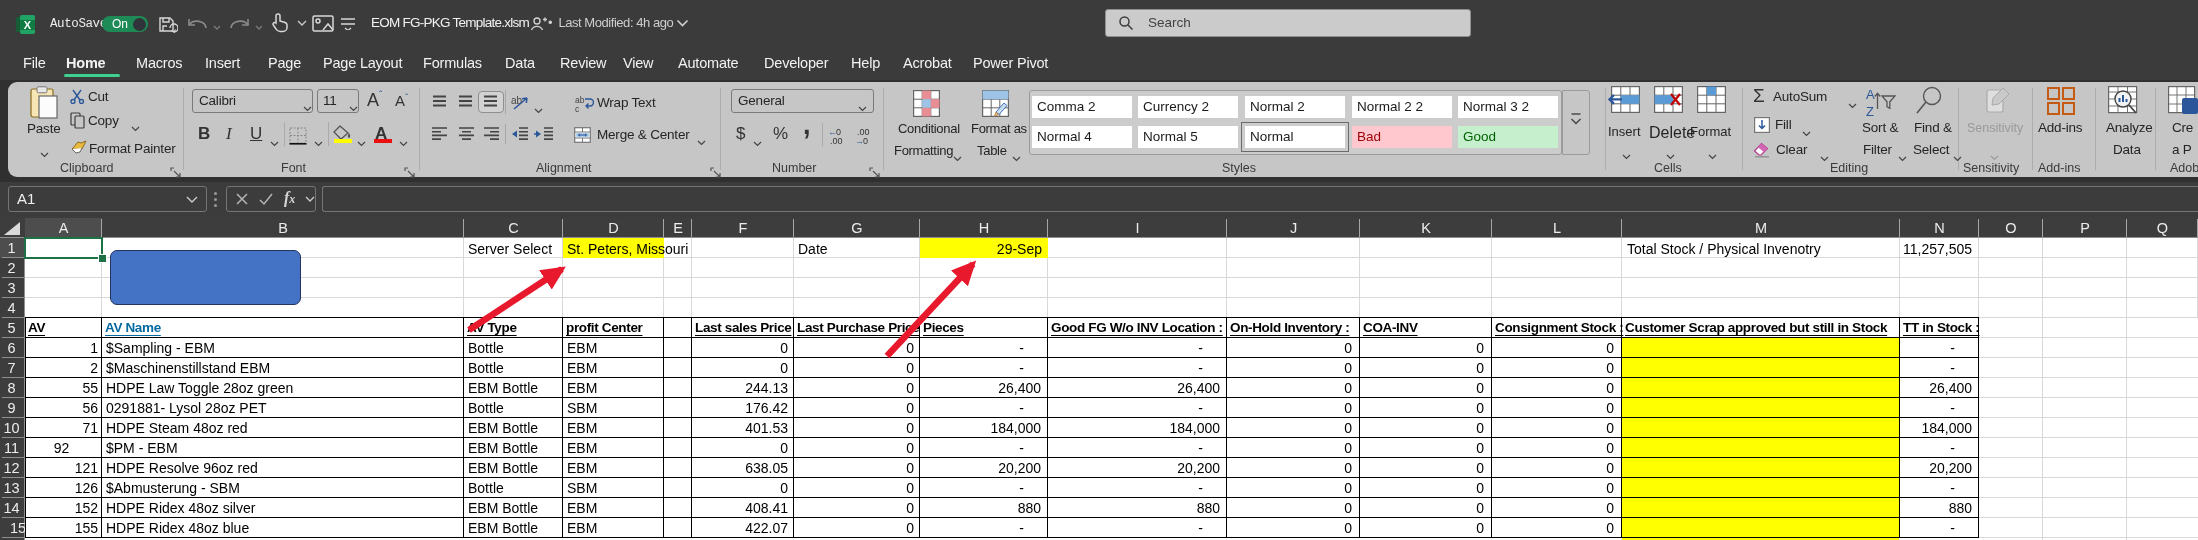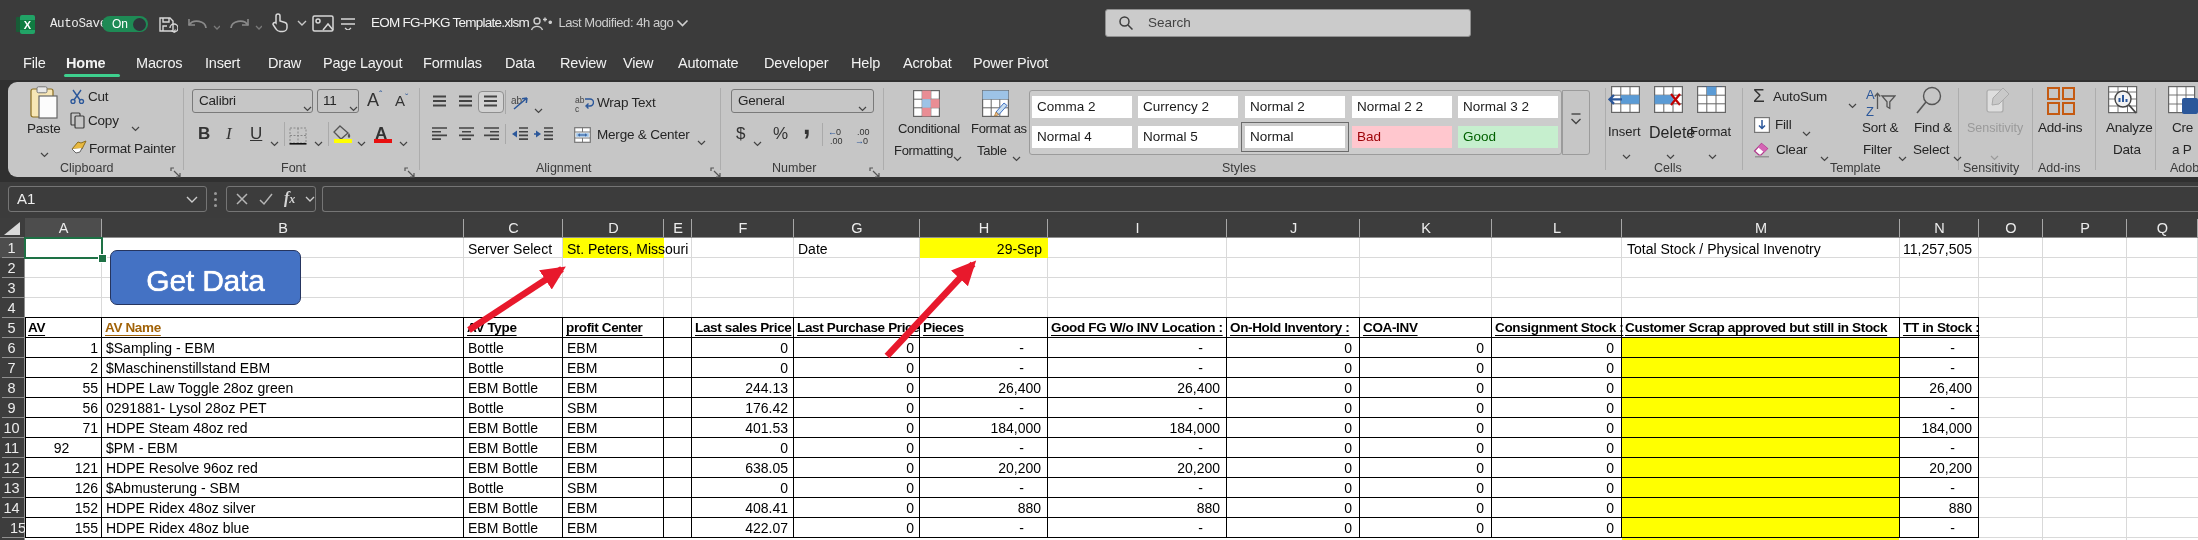--- a/index.html
+++ b/index.html
@@ -65,21 +65,21 @@
 <svg class="abs" style="left:1118px;top:15px" width="16" height="16" viewBox="0 0 16 16" fill="none" stroke="#3d3d3d" stroke-width="1.5">
 <circle cx="6.5" cy="6.5" r="4.5"></circle>
       <path d="M10 10 l4.5 4.5"></path>
     </svg>
 <div class="txt" style="left:1148px;top:15px;font-size:13.5px;color:#424242;">Search</div>
 <div class="abs" style="left:0;top:45px;width:2198px;height:35px;background:#3b3b3b;"></div>
 <div class="txt" style="left:23px;top:55px;font-size:14.5px;letter-spacing:-0.2px;color:#f2f2f2;font-weight:normal;">File</div>
 <div class="txt" style="left:66px;top:55px;font-size:14.5px;letter-spacing:-0.2px;color:#f2f2f2;font-weight:bold;">Home</div>
 <div class="txt" style="left:136px;top:55px;font-size:14.5px;letter-spacing:-0.2px;color:#f2f2f2;font-weight:normal;">Macros</div>
 <div class="txt" style="left:205px;top:55px;font-size:14.5px;letter-spacing:-0.2px;color:#f2f2f2;font-weight:normal;">Insert</div>
-<div class="txt" style="left:268px;top:55px;font-size:14.5px;letter-spacing:-0.2px;color:#f2f2f2;font-weight:normal;">Draw</div>
+<div class="txt" style="left:268px;top:55px;font-size:14.5px;letter-spacing:-0.2px;color:#f2f2f2;font-weight:normal;">Page</div>
 <div class="txt" style="left:323px;top:55px;font-size:14.5px;letter-spacing:-0.2px;color:#f2f2f2;font-weight:normal;">Page Layout</div>
 <div class="txt" style="left:423px;top:55px;font-size:14.5px;letter-spacing:-0.2px;color:#f2f2f2;font-weight:normal;">Formulas</div>
 <div class="txt" style="left:505px;top:55px;font-size:14.5px;letter-spacing:-0.2px;color:#f2f2f2;font-weight:normal;">Data</div>
 <div class="txt" style="left:560px;top:55px;font-size:14.5px;letter-spacing:-0.2px;color:#f2f2f2;font-weight:normal;">Review</div>
 <div class="txt" style="left:623px;top:55px;font-size:14.5px;letter-spacing:-0.2px;color:#f2f2f2;font-weight:normal;">View</div>
 <div class="txt" style="left:678px;top:55px;font-size:14.5px;letter-spacing:-0.2px;color:#f2f2f2;font-weight:normal;">Automate</div>
 <div class="txt" style="left:764px;top:55px;font-size:14.5px;letter-spacing:-0.2px;color:#f2f2f2;font-weight:normal;">Developer</div>
 <div class="txt" style="left:851px;top:55px;font-size:14.5px;letter-spacing:-0.2px;color:#f2f2f2;font-weight:normal;">Help</div>
 <div class="txt" style="left:903px;top:55px;font-size:14.5px;letter-spacing:-0.2px;color:#f2f2f2;font-weight:normal;">Acrobat</div>
 <div class="txt" style="left:973px;top:55px;font-size:14.5px;letter-spacing:-0.2px;color:#f2f2f2;font-weight:normal;">Power Pivot</div>
@@ -370,21 +370,21 @@
       </svg></div>
 <svg class="abs" style="left:1915px;top:86px" width="30" height="30" viewBox="0 0 30 30" fill="none" stroke="#555">
 <circle cx="17" cy="10" r="8.5" stroke-width="1.4"></circle>
       <path d="M11 16 L2 27" stroke-width="1.6"></path>
 </svg>
 <div class="txt" style="left:1914px;top:120px;font-size:13.5px;color:#252525;letter-spacing:-0.2px;">Find &amp;</div>
 <div class="txt" style="left:1913px;top:142px;font-size:13.5px;color:#252525;letter-spacing:-0.2px;">Select</div>
 <div class="abs" style="left:1953px;top:148px;"><svg width="9" height="6" viewBox="0 0 9 6" fill="none" stroke="#444" stroke-width="1.2">
         <path d="M1 1 l3.5 3.5 L8 1"></path>
       </svg></div>
-<div class="txt" style="left:1830px;top:161px;font-size:12.5px;color:#3a3a3a;">Template</div>
+<div class="txt" style="left:1830px;top:161px;font-size:12.5px;color:#3a3a3a;">Editing</div>
 <svg class="abs" style="left:1983px;top:86px" width="30" height="30" viewBox="0 0 30 30">
 <rect x="4" y="4" width="16" height="22" rx="2" fill="#dedede" stroke="#aaa" stroke-width="1.2"></rect>
 <path d="M20 2 l6 6 l-10 10 l-7 1 l1-7 z" fill="#c9c9c9" stroke="#aaa" stroke-width="1"></path>
 </svg>
 <div class="txt" style="left:1967px;top:121px;font-size:12.5px;color:#9a9a9a;">Sensitivity</div>
 <div class="abs" style="left:1990px;top:147px;"><svg width="9" height="6" viewBox="0 0 9 6" fill="none" stroke="#9a9a9a" stroke-width="1.2">
         <path d="M1 1 l3.5 3.5 L8 1"></path>
       </svg></div>
 <div class="txt" style="left:1963px;top:161px;font-size:12.5px;color:#3a3a3a;">Sensitivity</div>
 <svg class="abs" style="left:2046px;top:86px" width="30" height="30" viewBox="0 0 30 30" fill="none" stroke="#c55a11" stroke-width="2">
@@ -584,21 +584,21 @@
 <div class="abs" style="left:1622px;top:397px;width:278px;height:1px;background:#000;"></div>
 <div class="abs" style="left:1622px;top:417px;width:278px;height:1px;background:#000;"></div>
 <div class="abs" style="left:1622px;top:437px;width:278px;height:1px;background:#000;"></div>
 <div class="abs" style="left:1622px;top:457px;width:278px;height:1px;background:#000;"></div>
 <div class="abs" style="left:1622px;top:477px;width:278px;height:1px;background:#000;"></div>
 <div class="abs" style="left:1622px;top:497px;width:278px;height:1px;background:#000;"></div>
 <div class="abs" style="left:1622px;top:517px;width:278px;height:1px;background:#000;"></div>
 <div class="abs" style="left:1622px;top:537px;width:278px;height:1px;background:#000;"></div>
 <div class="abs" style="left:1622px;top:538px;width:277px;height:2px;background:#ffff00;"></div>
 <div class="txt" style="left:28px;top:320px;font-size:13.5px;letter-spacing:-0.35px;font-weight:bold;text-decoration:underline;text-decoration-thickness:1.4px;text-underline-offset:3px;color:#000;">AV</div>
-<div class="txt" style="left:105px;top:320px;font-size:13.5px;letter-spacing:-0.35px;font-weight:bold;text-decoration:underline;text-decoration-thickness:1.4px;text-underline-offset:3px;color:#a16207;">AV Name</div>
+<div class="txt" style="left:105px;top:320px;font-size:13.5px;letter-spacing:-0.35px;font-weight:bold;text-decoration:underline;text-decoration-thickness:1.4px;text-underline-offset:3px;color:#0369a1;">AV Name</div>
 <div class="txt" style="left:467px;top:320px;font-size:13.5px;letter-spacing:-0.35px;font-weight:bold;text-decoration:underline;text-decoration-thickness:1.4px;text-underline-offset:3px;color:#000;">AV Type</div>
 <div class="txt" style="left:566px;top:320px;font-size:13.5px;letter-spacing:-0.35px;font-weight:bold;text-decoration:underline;text-decoration-thickness:1.4px;text-underline-offset:3px;color:#000;">profit Center</div>
 <div class="txt" style="left:695px;top:320px;font-size:13.5px;letter-spacing:-0.35px;font-weight:bold;text-decoration:underline;text-decoration-thickness:1.4px;text-underline-offset:3px;color:#000;">Last sales Price</div>
 <div class="txt" style="left:797px;top:320px;font-size:13.5px;letter-spacing:-0.35px;font-weight:bold;text-decoration:underline;text-decoration-thickness:1.4px;text-underline-offset:3px;color:#000;">Last Purchase Price</div>
 <div class="txt" style="left:923px;top:320px;font-size:13.5px;letter-spacing:-0.35px;font-weight:bold;text-decoration:underline;text-decoration-thickness:1.4px;text-underline-offset:3px;color:#000;">Pieces</div>
 <div class="txt" style="left:1051px;top:320px;font-size:13.5px;letter-spacing:-0.35px;font-weight:bold;text-decoration:underline;text-decoration-thickness:1.4px;text-underline-offset:3px;color:#000;">Good FG W/o INV Location :</div>
 <div class="txt" style="left:1230px;top:320px;font-size:13.5px;letter-spacing:-0.35px;font-weight:bold;text-decoration:underline;text-decoration-thickness:1.4px;text-underline-offset:3px;color:#000;">On-Hold Inventory :</div>
 <div class="txt" style="left:1363px;top:320px;font-size:13.5px;letter-spacing:-0.35px;font-weight:bold;text-decoration:underline;text-decoration-thickness:1.4px;text-underline-offset:3px;color:#000;">COA-INV</div>
 <div class="txt" style="left:1495px;top:320px;font-size:13.5px;letter-spacing:-0.35px;font-weight:bold;text-decoration:underline;text-decoration-thickness:1.4px;text-underline-offset:3px;color:#000;">Consignment Stock :</div>
 <div class="txt" style="left:1625px;top:320px;font-size:13.5px;letter-spacing:-0.35px;font-weight:bold;text-decoration:underline;text-decoration-thickness:1.4px;text-underline-offset:3px;color:#000;">Customer Scrap approved but still in Stock</div>
@@ -717,21 +717,20 @@
 <div class="txt" style="left:567px;top:520px;font-size:14px;">EBM</div>
 <div class="txt" style="left:692px;top:520px;width:96px;text-align:right;font-size:14px;">422.07</div>
 <div class="txt" style="left:794px;top:520px;width:120px;text-align:right;font-size:14px;">0</div>
 <div class="txt" style="left:920px;top:520px;width:104px;text-align:right;font-size:14px;">-</div>
 <div class="txt" style="left:1048px;top:520px;width:155px;text-align:right;font-size:14px;">-</div>
 <div class="txt" style="left:1900px;top:520px;width:55px;text-align:right;font-size:14px;">-</div>
 <div class="txt" style="left:1227px;top:520px;width:125px;text-align:right;font-size:14px;">0</div>
 <div class="txt" style="left:1360px;top:520px;width:124px;text-align:right;font-size:14px;">0</div>
 <div class="txt" style="left:1492px;top:520px;width:122px;text-align:right;font-size:14px;">0</div>
 <div class="abs" style="left:110px;top:250px;width:191px;height:55px;background:#4472c4;border:1.4px solid #26355f;border-radius:7px;box-sizing:border-box;"></div>
-<div class="txt" style="left:110px;top:264px;width:191px;text-align:center;font-size:30px;font-weight:normal;letter-spacing:-0.2px;color:#fff;text-shadow:0 0 0.8px #fff,0 0 0.8px #fff;">Get Data</div>
 <svg class="abs" style="left:0;top:0;" width="2198" height="540" viewBox="0 0 2198 540" pointer-events="none">
 <defs>
         <marker id="ah" markerWidth="4.4" markerHeight="4" refX="3.0" refY="1.75" orient="auto">
           <path d="M0 0 L3.7 1.75 L0 3.5 Z" fill="#e8192c"></path>
         </marker>
       </defs>
 <line x1="469" y1="330" x2="562" y2="269" stroke="#e8192c" stroke-width="6.6" marker-end="url(#ah)"></line>
 <line x1="887" y1="356" x2="973" y2="264" stroke="#e8192c" stroke-width="6.6" marker-end="url(#ah)"></line>
 </svg>
 </div>

